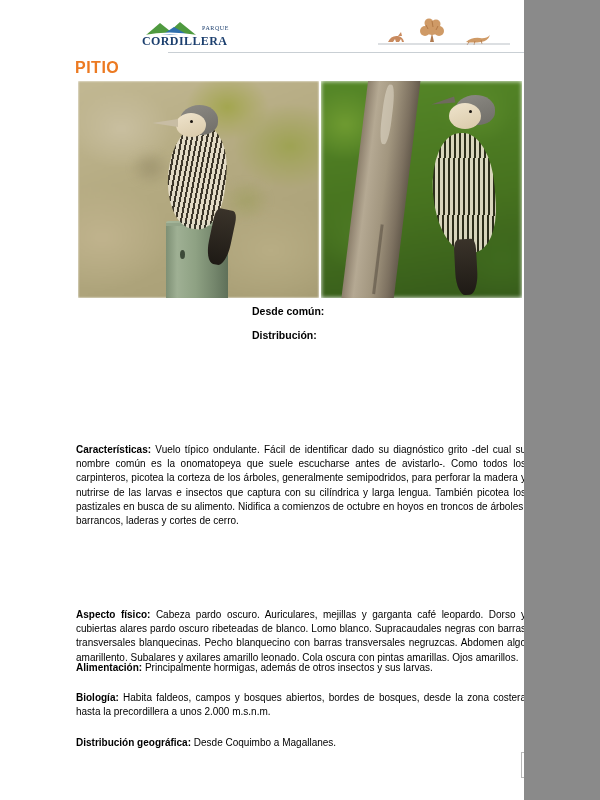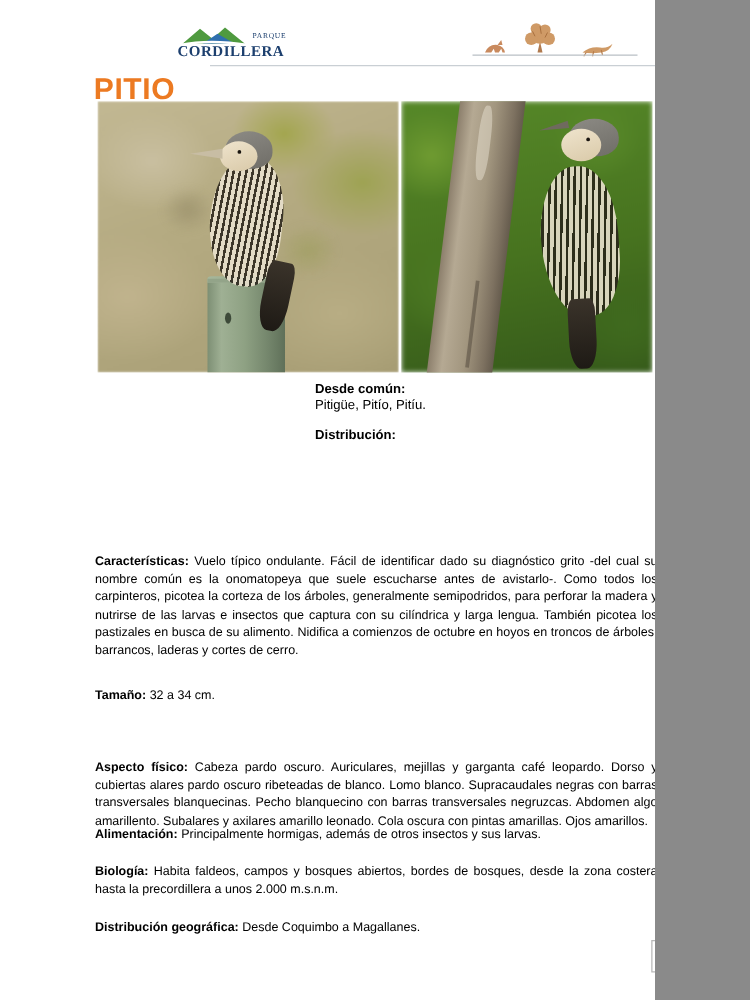--- a/index.html
+++ b/index.html
@@ -48,21 +48,21 @@
     top: 2px;
     width: 140px;
     height: 34px;
   }
 
   
   .title {
     position: absolute;
     left: 75px;
     top: 60px;
-    font-size: 24px;
+    font-size: 16px;
     font-weight: bold;
     letter-spacing: 0.5px;
     color: #ec7a22;
     line-height: 1;
   }
 
   
   .photo-row {
     position: absolute;
     left: 78px;
@@ -337,32 +337,30 @@
       </div>
     </div>
 
   </div>
 
   <div class="info-block">
 
 
     <div class="info-group">
       <span class="info-label">Desde común:</span>
-      <span class="info-value">Pitigüe, Pitío, Pitíu.</span>
     </div>
 
     <div class="info-group">
       <span class="info-label">Distribución:</span>
     </div>
 
   </div>
 
   <p class="body-text sec-caracteristicas"><b>Características:</b><span> Vuelo típico ondulante. Fácil de identificar dado su diagnóstico grito -del cual su nombre común es la onomatopeya que suele escucharse antes de avistarlo-. Como todos los carpinteros, picotea la corteza de los árboles, generalmente semipodridos, para perforar la madera y nutrirse de las larvas e insectos que captura con su cilíndrica y larga lengua. También picotea los pastizales en busca de su alimento. Nidifica a comienzos de octubre en hoyos en troncos de árboles, barrancos, laderas y cortes de cerro.</span></p>
 
-  <p class="body-text sec-tamano"><b>Tamaño:</b><span> 32 a 34 cm.</span></p>
 
   <p class="body-text sec-aspecto"><b>Aspecto físico:</b><span> Cabeza pardo oscuro. Auriculares, mejillas y garganta café leopardo. Dorso y cubiertas alares pardo oscuro ribeteadas de blanco. Lomo blanco. Supracaudales negras con barras transversales blanquecinas. Pecho blanquecino con barras transversales negruzcas. Abdomen algo amarillento. Subalares y axilares amarillo leonado. Cola oscura con pintas amarillas. Ojos amarillos.</span></p>
 
   <p class="body-text sec-alimentacion"><b>Alimentación:</b><span> Principalmente hormigas, además de otros insectos y sus larvas.</span></p>
 
   <p class="body-text sec-biologia"><b>Biología:</b><span> Habita faldeos, campos y bosques abiertos, bordes de bosques, desde la zona costera hasta la precordillera a unos 2.000 m.s.n.m.</span></p>
 
   <p class="body-text sec-distribucion"><b>Distribución geográfica:</b><span> Desde Coquimbo a Magallanes.</span></p>
 
   <div class="page-number">

